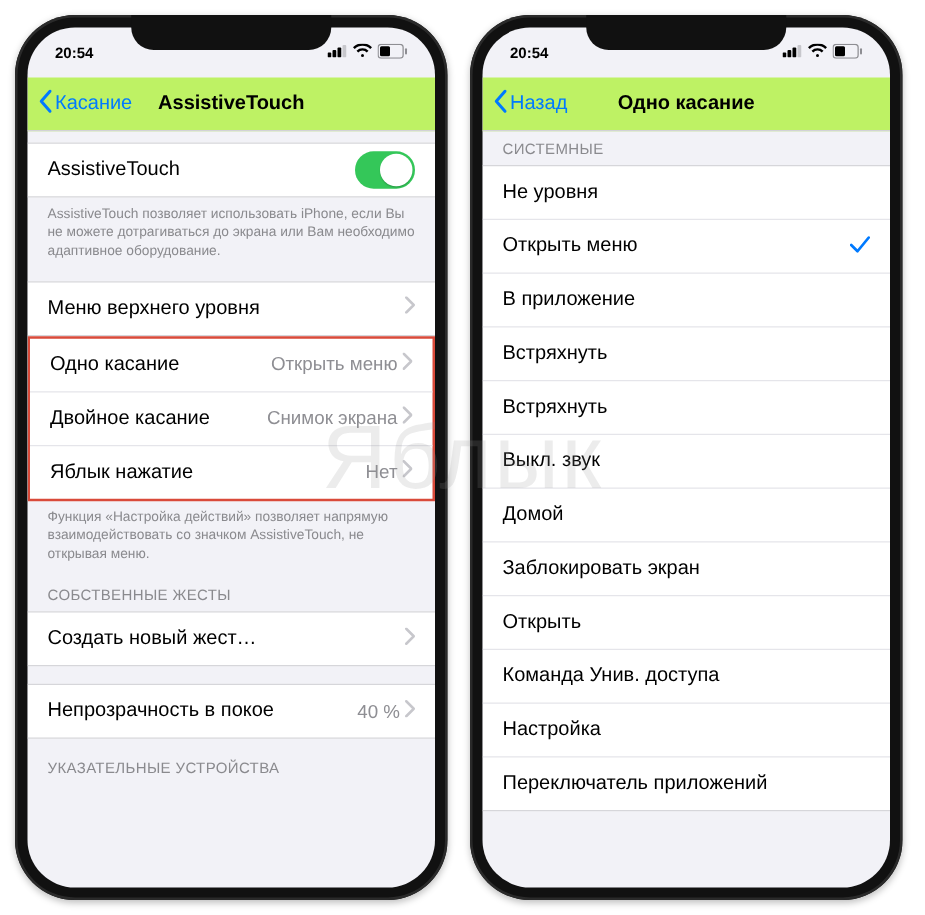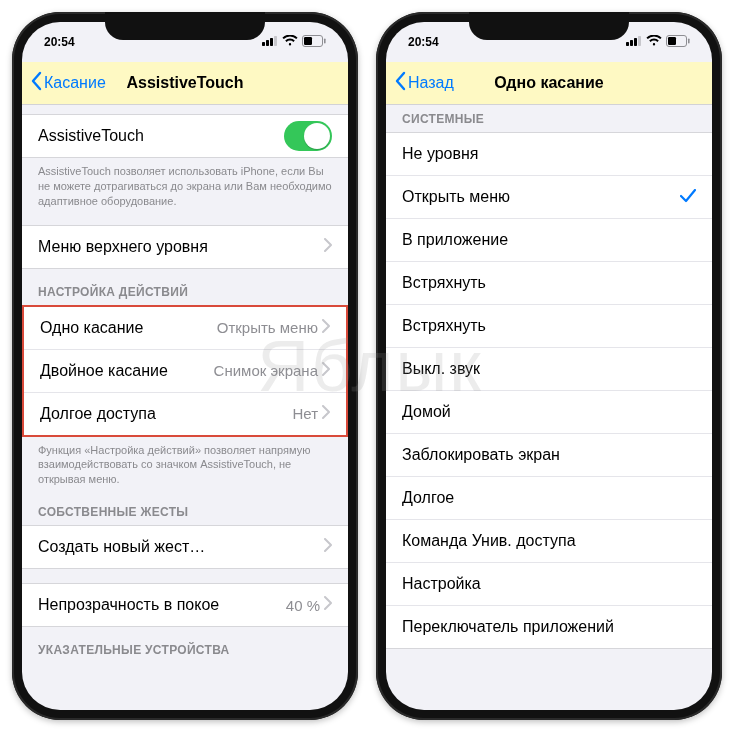--- a/index.html
+++ b/index.html
@@ -57,21 +57,21 @@
     color: #000;
     position: relative;
     z-index: 10;
   }
   .status-icons { display: flex; align-items: center; gap: 4px; }
   .navbar {
     height: 42px;
     display: flex;
     align-items: center;
     border-bottom: 1px solid #d2d2d6;
-    background: #fef9c3;
+    background: #bef264;
     position: relative;
     padding: 0 8px;
   }
   .navbar .back {
     display: flex;
     align-items: center;
     color: #007aff;
     font-size: 16px;
     gap: 2px;
     position: absolute;
@@ -92,21 +92,20 @@
     bottom: 0;
     left: 0; right: 0;
     overflow: hidden;
   }
   .section-header {
     font-size: 12px;
     color: #8a8a8e;
     text-transform: uppercase;
     padding: 16px 16px 6px;
     letter-spacing: 0.3px;
-    font-weight: bold;
   }
   .section-footer {
     font-size: 11px;
     color: #8a8a8e;
     padding: 6px 16px 2px;
     line-height: 1.35;
   }
   .group {
     background: #fff;
     border-top: 1px solid #d6d6da;
@@ -207,38 +206,37 @@
         <div style="height:14px"></div>
         <div class="group">
           <div class="cell">
             <span class="label">Меню верхнего уровня</span>
             <span class="chev"><svg width="8" height="14" viewBox="0 0 8 14">
                   <path d="M1 1l6 6-6 6" stroke="#c7c7cc" stroke-width="2" fill="none" stroke-linecap="round" stroke-linejoin="round"></path>
                 </svg></span>
           </div>
         </div>
 
-        <div class="section-header">НАСТРОЙКА ДЕЙСТВИЙ</div>
         <div class="group hl">
           <div class="cell">
             <span class="label">Одно касание</span>
             <span class="value">Открыть меню</span>
             <span class="chev"><svg width="8" height="14" viewBox="0 0 8 14">
                   <path d="M1 1l6 6-6 6" stroke="#c7c7cc" stroke-width="2" fill="none" stroke-linecap="round" stroke-linejoin="round"></path>
                 </svg></span>
           </div>
           <div class="cell">
             <span class="label">Двойное касание</span>
             <span class="value">Снимок экрана</span>
             <span class="chev"><svg width="8" height="14" viewBox="0 0 8 14">
                   <path d="M1 1l6 6-6 6" stroke="#c7c7cc" stroke-width="2" fill="none" stroke-linecap="round" stroke-linejoin="round"></path>
                 </svg></span>
           </div>
           <div class="cell">
-            <span class="label">Долгое доступа</span>
+            <span class="label">Яблык нажатие</span>
             <span class="value">Нет</span>
             <span class="chev"><svg width="8" height="14" viewBox="0 0 8 14">
                   <path d="M1 1l6 6-6 6" stroke="#c7c7cc" stroke-width="2" fill="none" stroke-linecap="round" stroke-linejoin="round"></path>
                 </svg></span>
           </div>
         </div>
         <div class="section-footer">Функция «Настройка действий» позволяет напрямую взаимодействовать со значком AssistiveTouch, не открывая меню.</div>
 
         <div class="section-header">СОБСТВЕННЫЕ ЖЕСТЫ</div>
         <div class="group">
@@ -322,21 +320,21 @@
             <div class="cell">
               <span class="label">Выкл. звук</span>
             </div>
             <div class="cell">
               <span class="label">Домой</span>
             </div>
             <div class="cell">
               <span class="label">Заблокировать экран</span>
             </div>
             <div class="cell">
-              <span class="label">Долгое</span>
+              <span class="label">Открыть</span>
             </div>
             <div class="cell">
               <span class="label">Команда Унив. доступа</span>
             </div>
             <div class="cell">
               <span class="label">Настройка</span>
             </div>
             <div class="cell">
               <span class="label">Переключатель приложений</span>
             </div>

